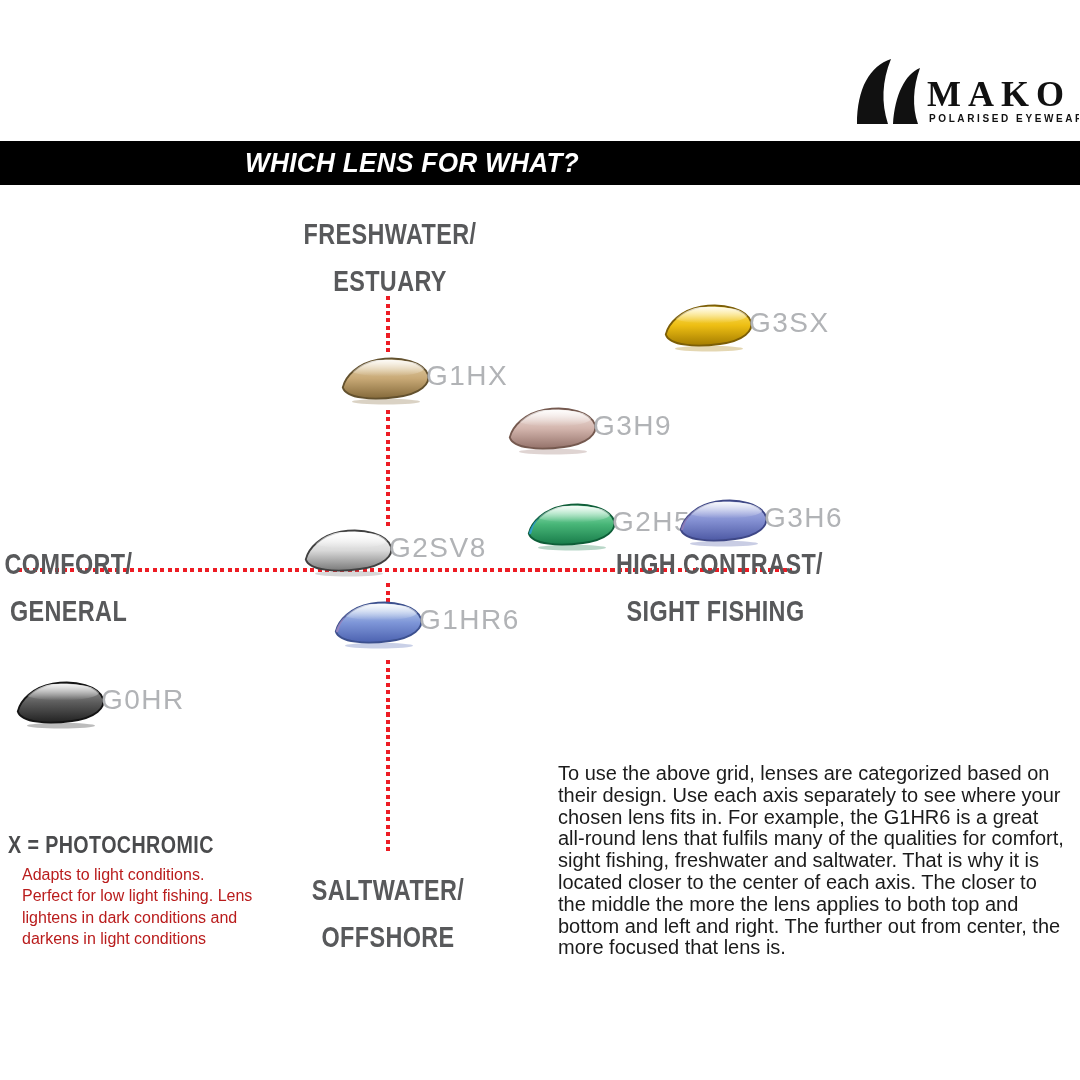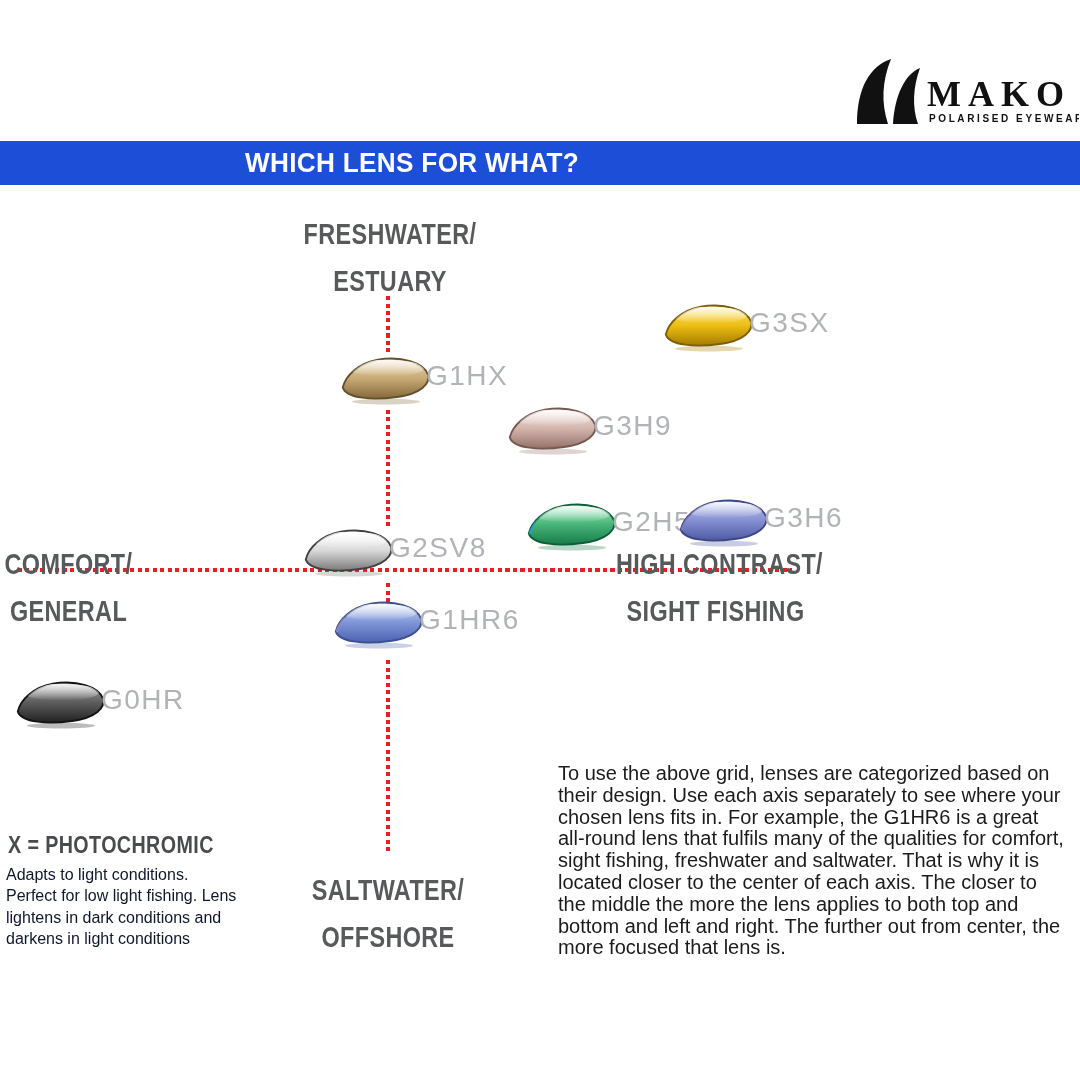--- a/index.html
+++ b/index.html
@@ -4,21 +4,21 @@
 <style>
   html,body{margin:0;padding:0;background:#fff;}
   .canvas{
     position:relative; width:1080px; height:1080px; background:#ffffff;
     font-family:"Liberation Sans", sans-serif; overflow:hidden;
     --red:#ed1c24; --axis:#58595b; --lenslabel:#b1b3b6;
   }
   
   .logo{position:absolute; left:843px; top:58px; width:236px; height:72px;}
   
-  .titlebar{position:absolute; left:0; top:141px; width:1080px; height:44px; background:#1d4ed8;}
+  .titlebar{position:absolute; left:0; top:141px; width:1080px; height:44px; background:#000000;font-style:italic;}
   .titlebar .title{
     position:absolute; left:245px; top:0; height:44px; line-height:44px;
     color:#fff; font-size:27px; font-weight:bold; letter-spacing:0.3px;
     transform:scaleX(0.97); transform-origin:left center; white-space:nowrap;
   }
   
   .dots-h{position:absolute; height:4px;
     background-image:repeating-linear-gradient(to right, var(--red) 0 4px, transparent 4px 7.5px);}
   .dots-v{position:absolute; width:4px;
     background-image:repeating-linear-gradient(to bottom, var(--red) 0 4px, transparent 4px 7.5px);}
@@ -38,21 +38,21 @@
     position:absolute; left:86px; top:7px; color:var(--lenslabel);
     font-size:28px; letter-spacing:1.5px; white-space:nowrap;
   }
   
   .photo-heading{
     position:absolute; left:8px; top:831px; color:#4a4b4d; font-weight:bold;
     font-size:24px; letter-spacing:0.5px; transform:scaleX(0.82);
     transform-origin:left top; white-space:nowrap;
   }
   .photo-body{
-    position:absolute; left:6px; top:864px; width:234px; color:#0f172a;
+    position:absolute; left:22px; top:864px; width:234px; color:#b91c1c;
     font-size:16px; line-height:21.4px;
   }
   
   .description{
     position:absolute; left:558px; top:763px; width:512px; color:#1b1b1b;
     font-size:20px; line-height:21.8px;
   }
 </style>
 </head>
 <body>

